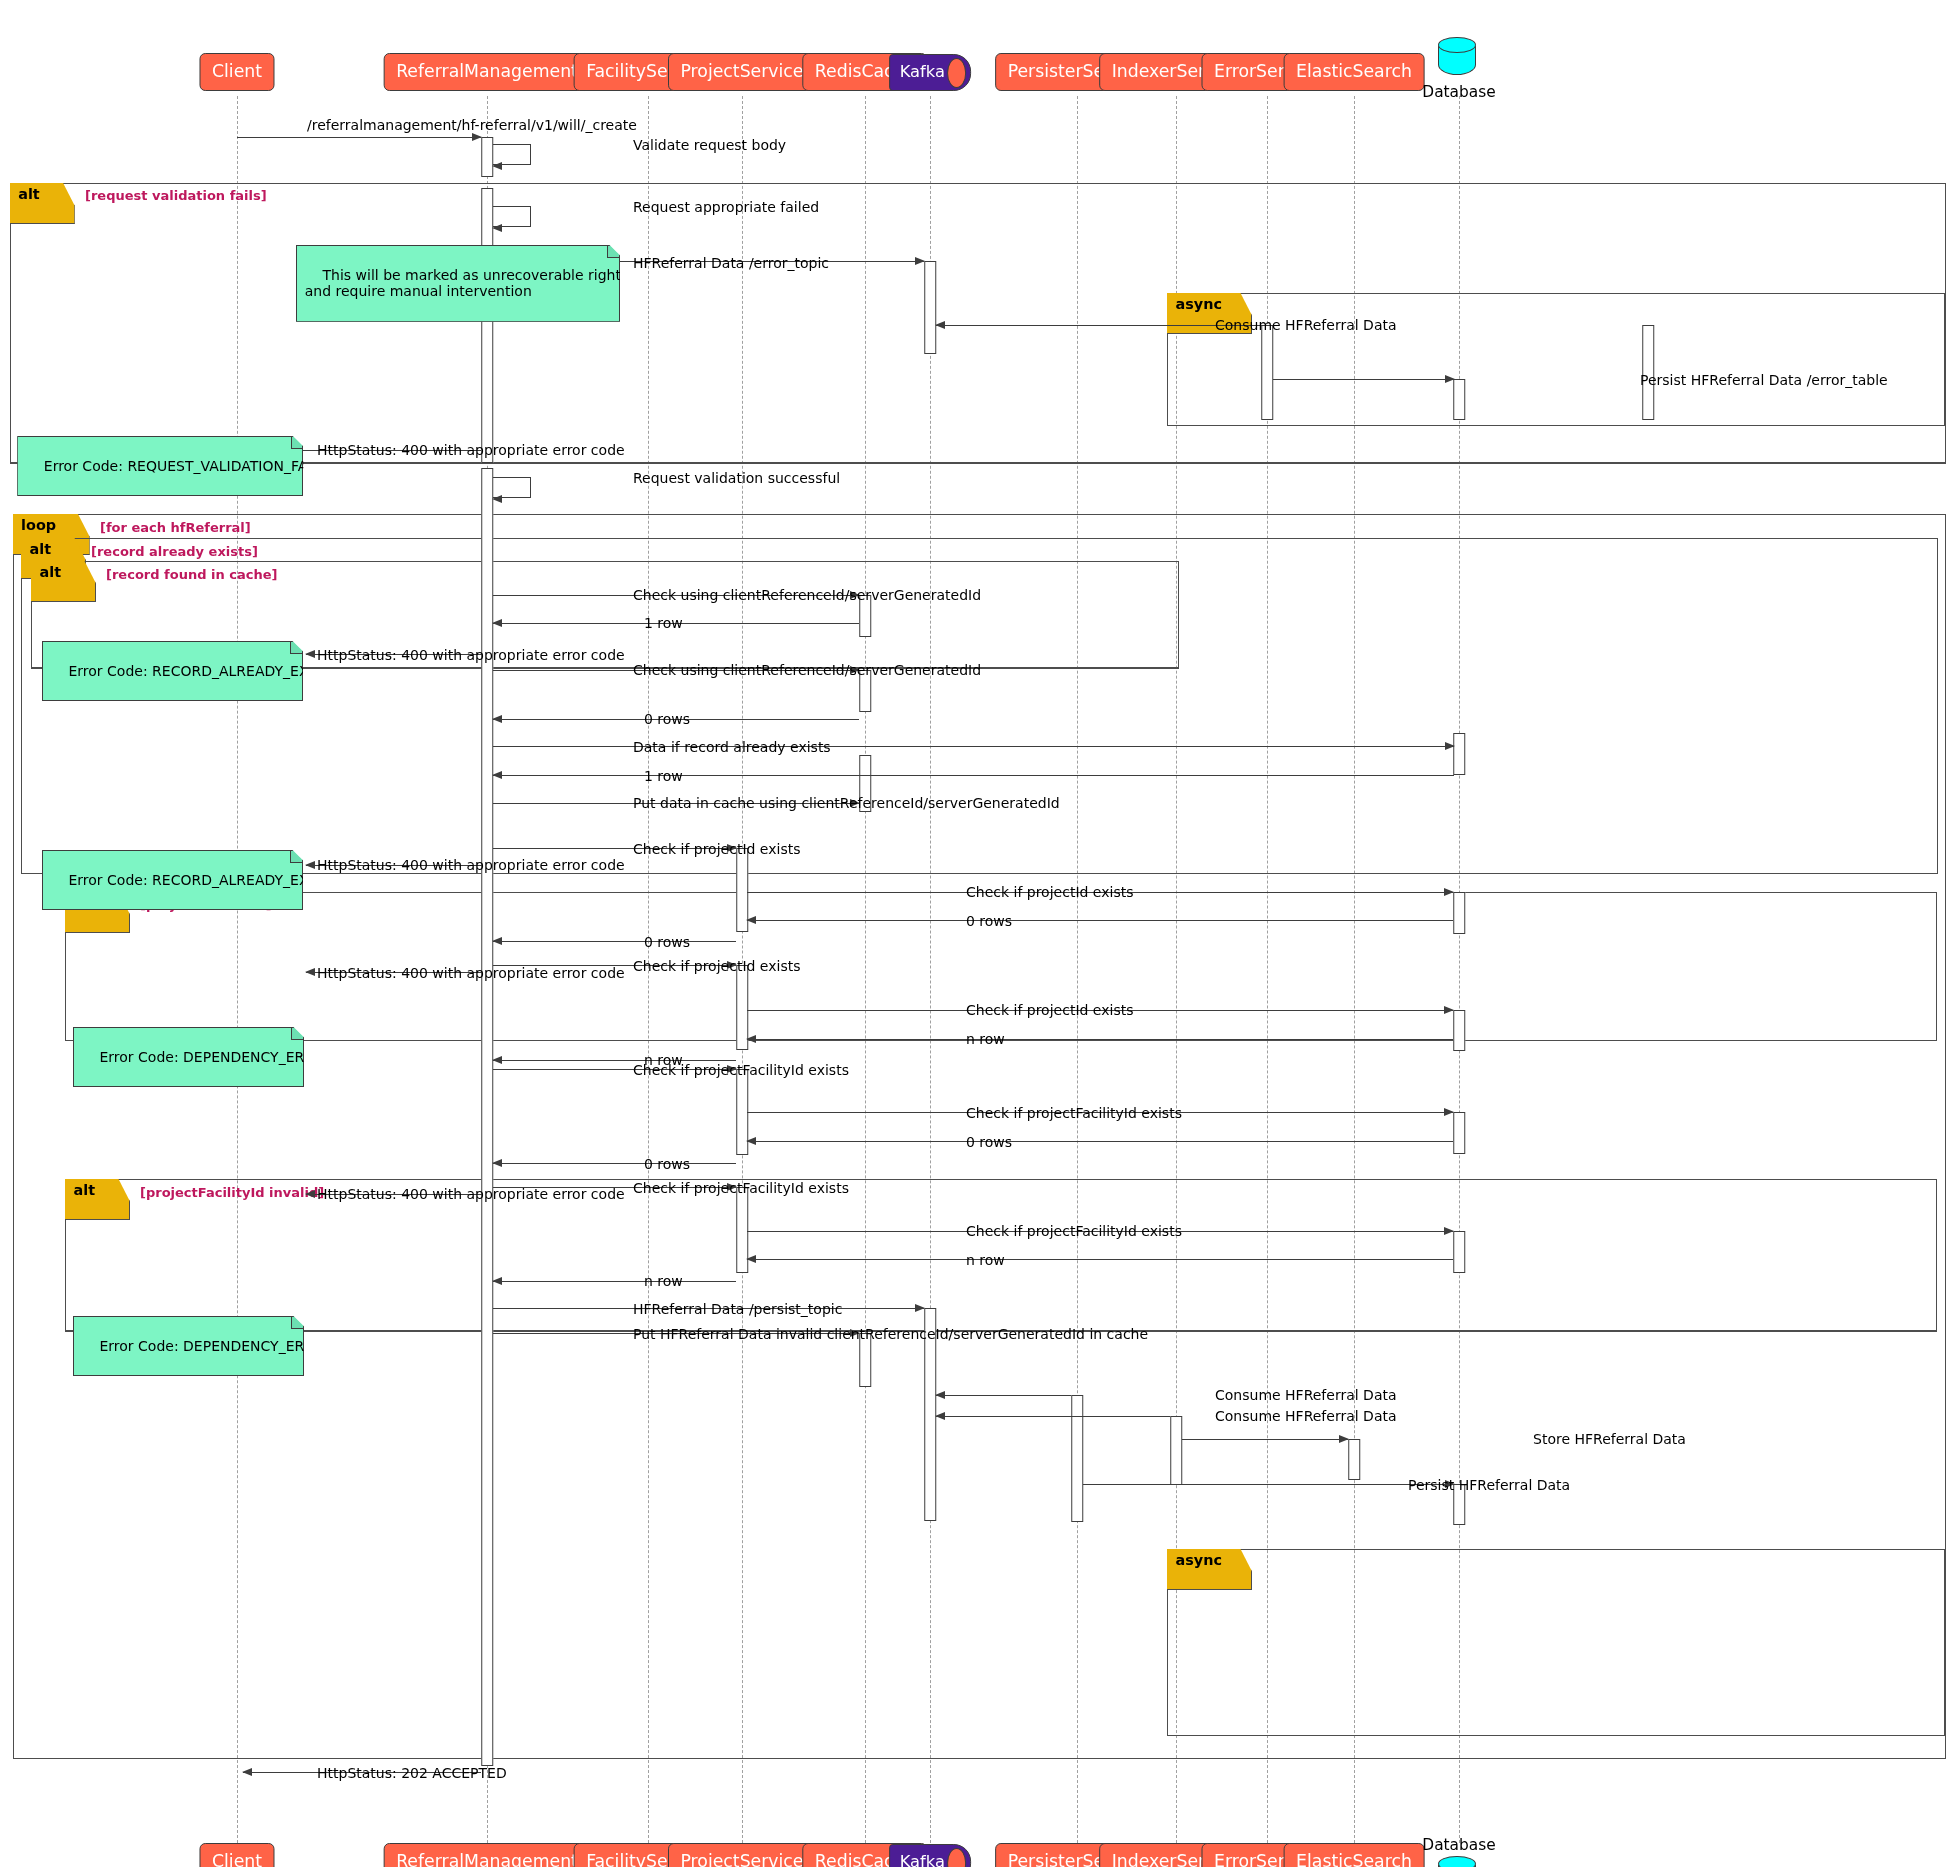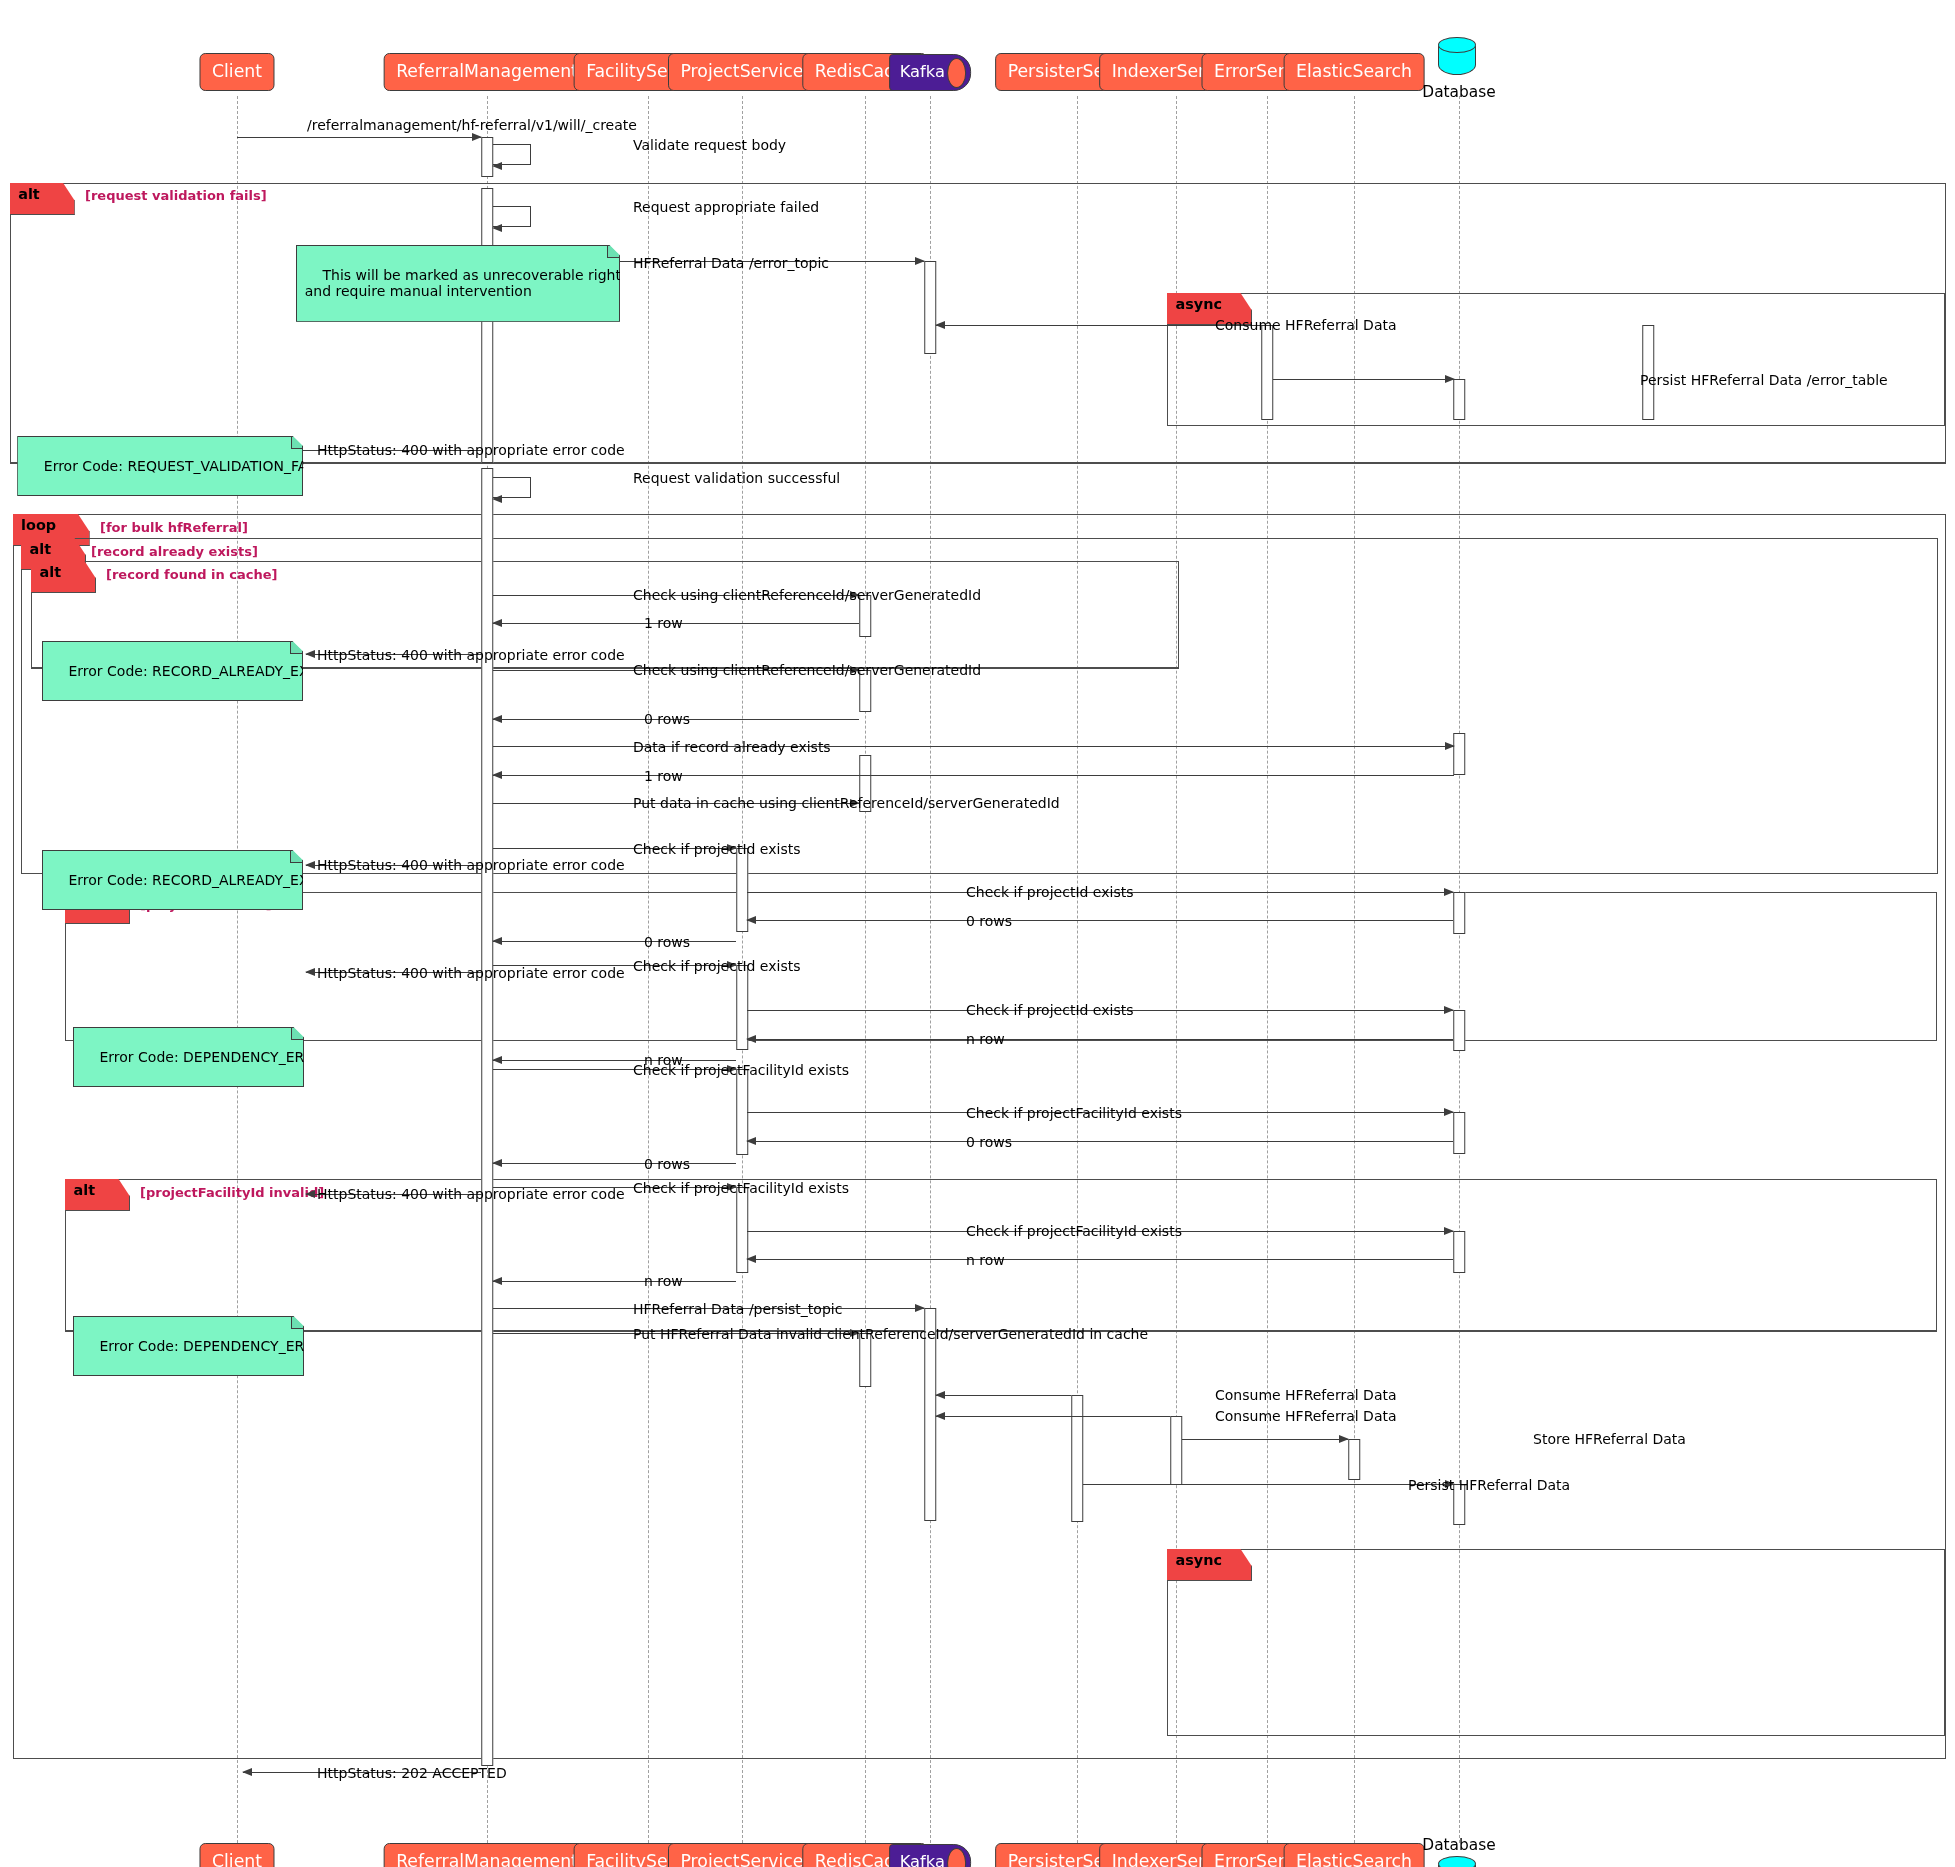--- a/index.html
+++ b/index.html
@@ -48,21 +48,21 @@
 
   
   .selfmsg{position:absolute;border:1.2px solid #3D3D3D;border-left:none;
       box-sizing:border-box;}
   .selfmsg .head{position:absolute;left:-1px;bottom:-5.8px;width:0;height:0;
       border-top:4.8px solid transparent;border-bottom:4.8px solid transparent;
       border-right:10.6px solid #3D3D3D;}
 
   
   .frag{position:absolute;border:1.2px solid #4D4D4D;box-sizing:border-box;background:transparent;}
-  .fragtab{position:absolute;height:32px;background:#ef4444;border:1.2px solid #4D4D4D;
+  .fragtab{position:absolute;height:41px;background:#eab308;border:1.2px solid #4D4D4D;
       border-top:none;border-left:none;box-sizing:border-box;
       font-size:14.4px;font-weight:bold;color:#000;
       padding:1.9px 21px 1.9px 8.6px;line-height:18px;
       clip-path:polygon(0 0,calc(100% - 11.5px) 0,100% 55%,100% 100%,0 100%);}
   .fragcond{position:absolute;font-size:13px;font-weight:bold;color:#be185d;white-space:nowrap;}
   .fragdiv{position:absolute;height:0;border-top:1.2px solid #4D4D4D;}
 
   
   .note{position:absolute;background:#7DF5C4;border:1.2px solid #3D3D3D;
       box-sizing:border-box;font-size:14px;color:#000;
@@ -125,21 +125,21 @@
   <div class="frag" style="left:9.6px;top:183px;width:1936px;height:280px;"></div>
   <div class="fragtab" style="left:9.6px;top:183px;width:65px;">alt</div>
   <div class="fragcond" style="left:85px;top:188px;">[request validation fails]</div>
   <div class="fragdiv" style="left:9.6px;top:463px;width:1936px;"></div>
 
   <div class="frag" style="left:1167px;top:293px;width:778px;height:133px;"></div>
   <div class="fragtab" style="left:1167px;top:293px;width:85px;">async</div>
 
   <div class="frag" style="left:12.5px;top:514px;width:1933px;height:1245px;"></div>
   <div class="fragtab" style="left:12.5px;top:514px;width:77px;">loop</div>
-  <div class="fragcond" style="left:100px;top:520px;">[for bulk hfReferral]</div>
+  <div class="fragcond" style="left:100px;top:520px;">[for each hfReferral]</div>
 
   <div class="frag" style="left:21px;top:538px;width:1917px;height:336px;"></div>
   <div class="fragtab" style="left:21px;top:538px;width:65px;">alt</div>
   <div class="fragcond" style="left:91px;top:544px;">[record already exists]</div>
 
   <div class="frag" style="left:31px;top:561px;width:1148px;height:107px;"></div>
   <div class="fragtab" style="left:31px;top:561px;width:65px;">alt</div>
   <div class="fragcond" style="left:106px;top:567px;">[record found in cache]</div>
   <div class="fragdiv" style="left:31px;top:668px;width:1148px;"></div>
 

